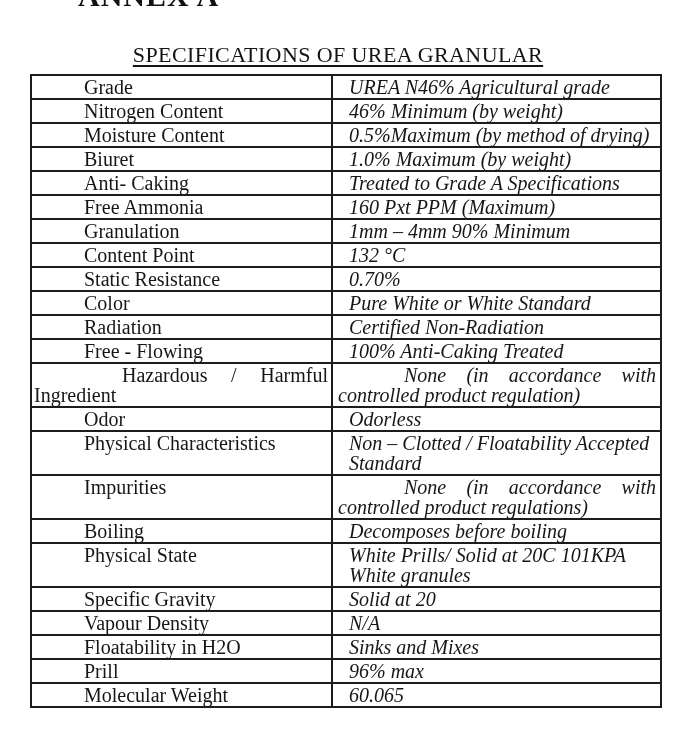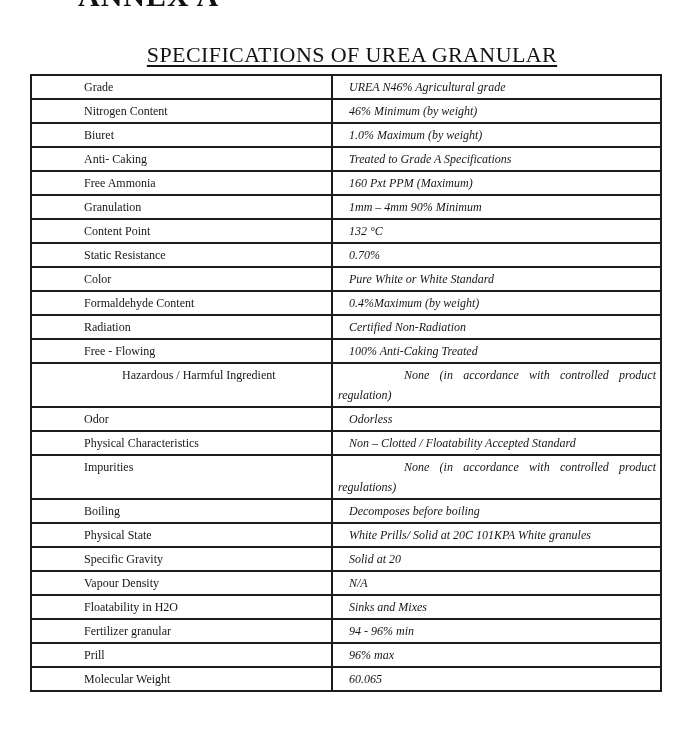--- a/index.html
+++ b/index.html
@@ -23,21 +23,21 @@
     font-family: "Liberation Serif", serif;
     font-weight: bold;
     font-size: 30px;
     letter-spacing: 1px;
     color: #121212;
     white-space: nowrap;
   }
   .doc-title {
     position: absolute;
     top: 42px;
-    left: 36px;
+    left: 22px;
     width: 632px;
     text-align: center;
     font-family: "Liberation Serif", serif;
     font-size: 22px;
     letter-spacing: 0.4px;
     color: #141414;
     text-decoration: underline;
     text-underline-offset: 3px;
     white-space: nowrap;
   }
@@ -46,41 +46,40 @@
     top: 74px;
     left: 30px;
     width: 632px;
     border-collapse: collapse;
     table-layout: fixed;
     background: #ffffff;
   }
   table.spec-table td {
     border: 2px solid #1c1c1c;
     font-family: "Liberation Serif", serif;
-    font-size: 12px;
+    font-size: 20px;
     line-height: 20px;
     color: #161616;
     vertical-align: top;
     height: 19px;
     overflow: hidden;
   }
   td.cell-label {
     width: 243px;
     padding: 1px 4px 1px 52px;
   }
   td.cell-value {
     padding: 1px 6px 1px 16px;
     font-style: italic;
   }
   td.cell-label.justified {
     padding-left: 2px;
     padding-right: 3px;
     text-align: justify;
     text-indent: 88px;
-    border-radius: 19px;
   }
   td.cell-value.justified {
     padding-left: 5px;
     padding-right: 4px;
     text-align: justify;
     text-indent: 66px;
     margin-left: 13px;
   }
 </style>
 </head>
@@ -96,20 +95,24 @@
     <tbody id="spec-tbody">
         <tr>
           <td class="cell-label">Grade</td>
           <td class="cell-value">UREA N46% Agricultural grade</td>
         </tr>
         <tr>
           <td class="cell-label">Nitrogen Content</td>
           <td class="cell-value">46% Minimum (by weight)</td>
         </tr>
         <tr>
+          <td class="cell-label">Moisture Content</td>
+          <td class="cell-value">0.5%Maximum (by method of drying)</td>
+        </tr>
+        <tr>
           <td class="cell-label">Biuret</td>
           <td class="cell-value">1.0% Maximum (by weight)</td>
         </tr>
         <tr>
           <td class="cell-label">Anti- Caking</td>
           <td class="cell-value">Treated to Grade A Specifications</td>
         </tr>
         <tr>
           <td class="cell-label">Free Ammonia</td>
           <td class="cell-value">160 Pxt PPM (Maximum)</td>
@@ -122,24 +125,20 @@
           <td class="cell-label">Content Point</td>
           <td class="cell-value">132 °C</td>
         </tr>
         <tr>
           <td class="cell-label">Static Resistance</td>
           <td class="cell-value">0.70%</td>
         </tr>
         <tr>
           <td class="cell-label">Color</td>
           <td class="cell-value">Pure White or White Standard</td>
-        </tr>
-        <tr>
-          <td class="cell-label">Formaldehyde Content</td>
-          <td class="cell-value">0.4%Maximum (by weight)</td>
         </tr>
         <tr>
           <td class="cell-label">Radiation</td>
           <td class="cell-value">Certified Non-Radiation</td>
         </tr>
         <tr>
           <td class="cell-label">Free - Flowing</td>
           <td class="cell-value">100% Anti-Caking Treated</td>
         </tr>
         <tr>
@@ -172,24 +171,20 @@
         </tr>
         <tr>
           <td class="cell-label">Vapour Density</td>
           <td class="cell-value">N/A</td>
         </tr>
         <tr>
           <td class="cell-label">Floatability in H2O</td>
           <td class="cell-value">Sinks and Mixes</td>
         </tr>
         <tr>
-          <td class="cell-label">Fertilizer granular</td>
-          <td class="cell-value">94 - 96% min</td>
-        </tr>
-        <tr>
           <td class="cell-label">Prill</td>
           <td class="cell-value">96% max</td>
         </tr>
         <tr>
           <td class="cell-label">Molecular Weight</td>
           <td class="cell-value">60.065</td>
         </tr>
       </tbody>
   </table>
 

